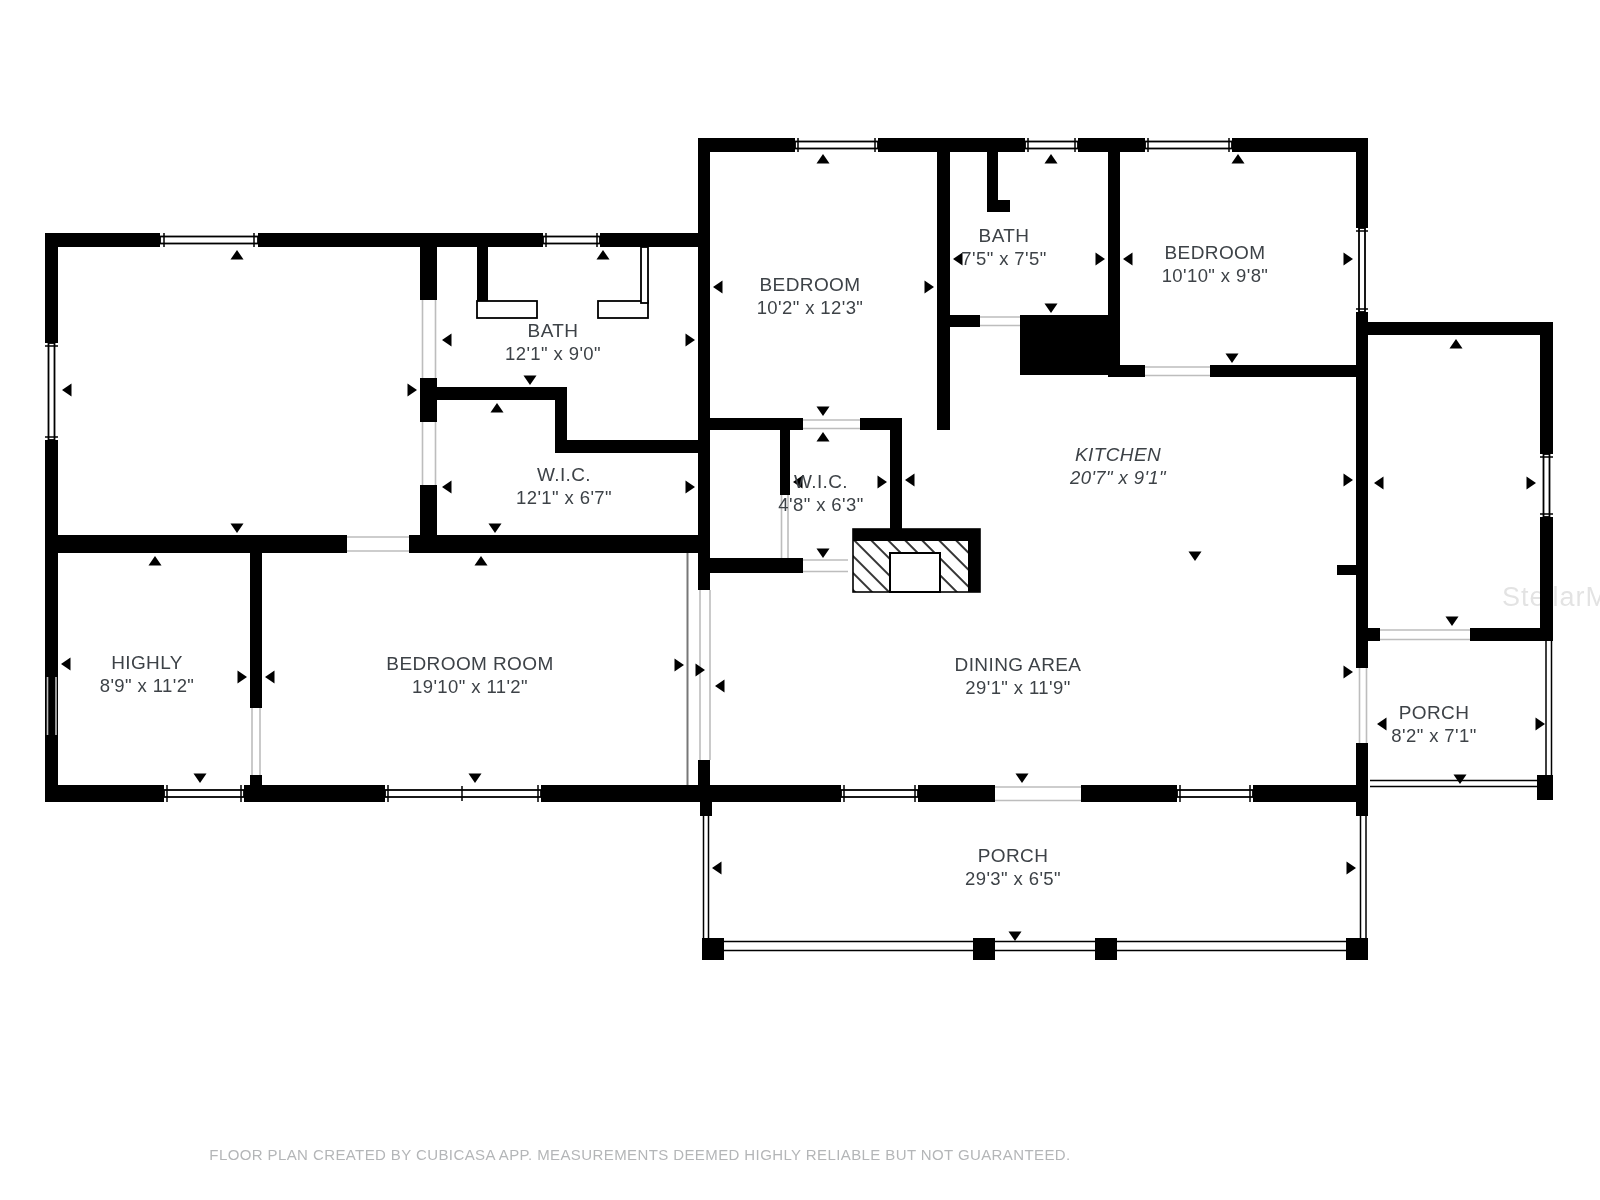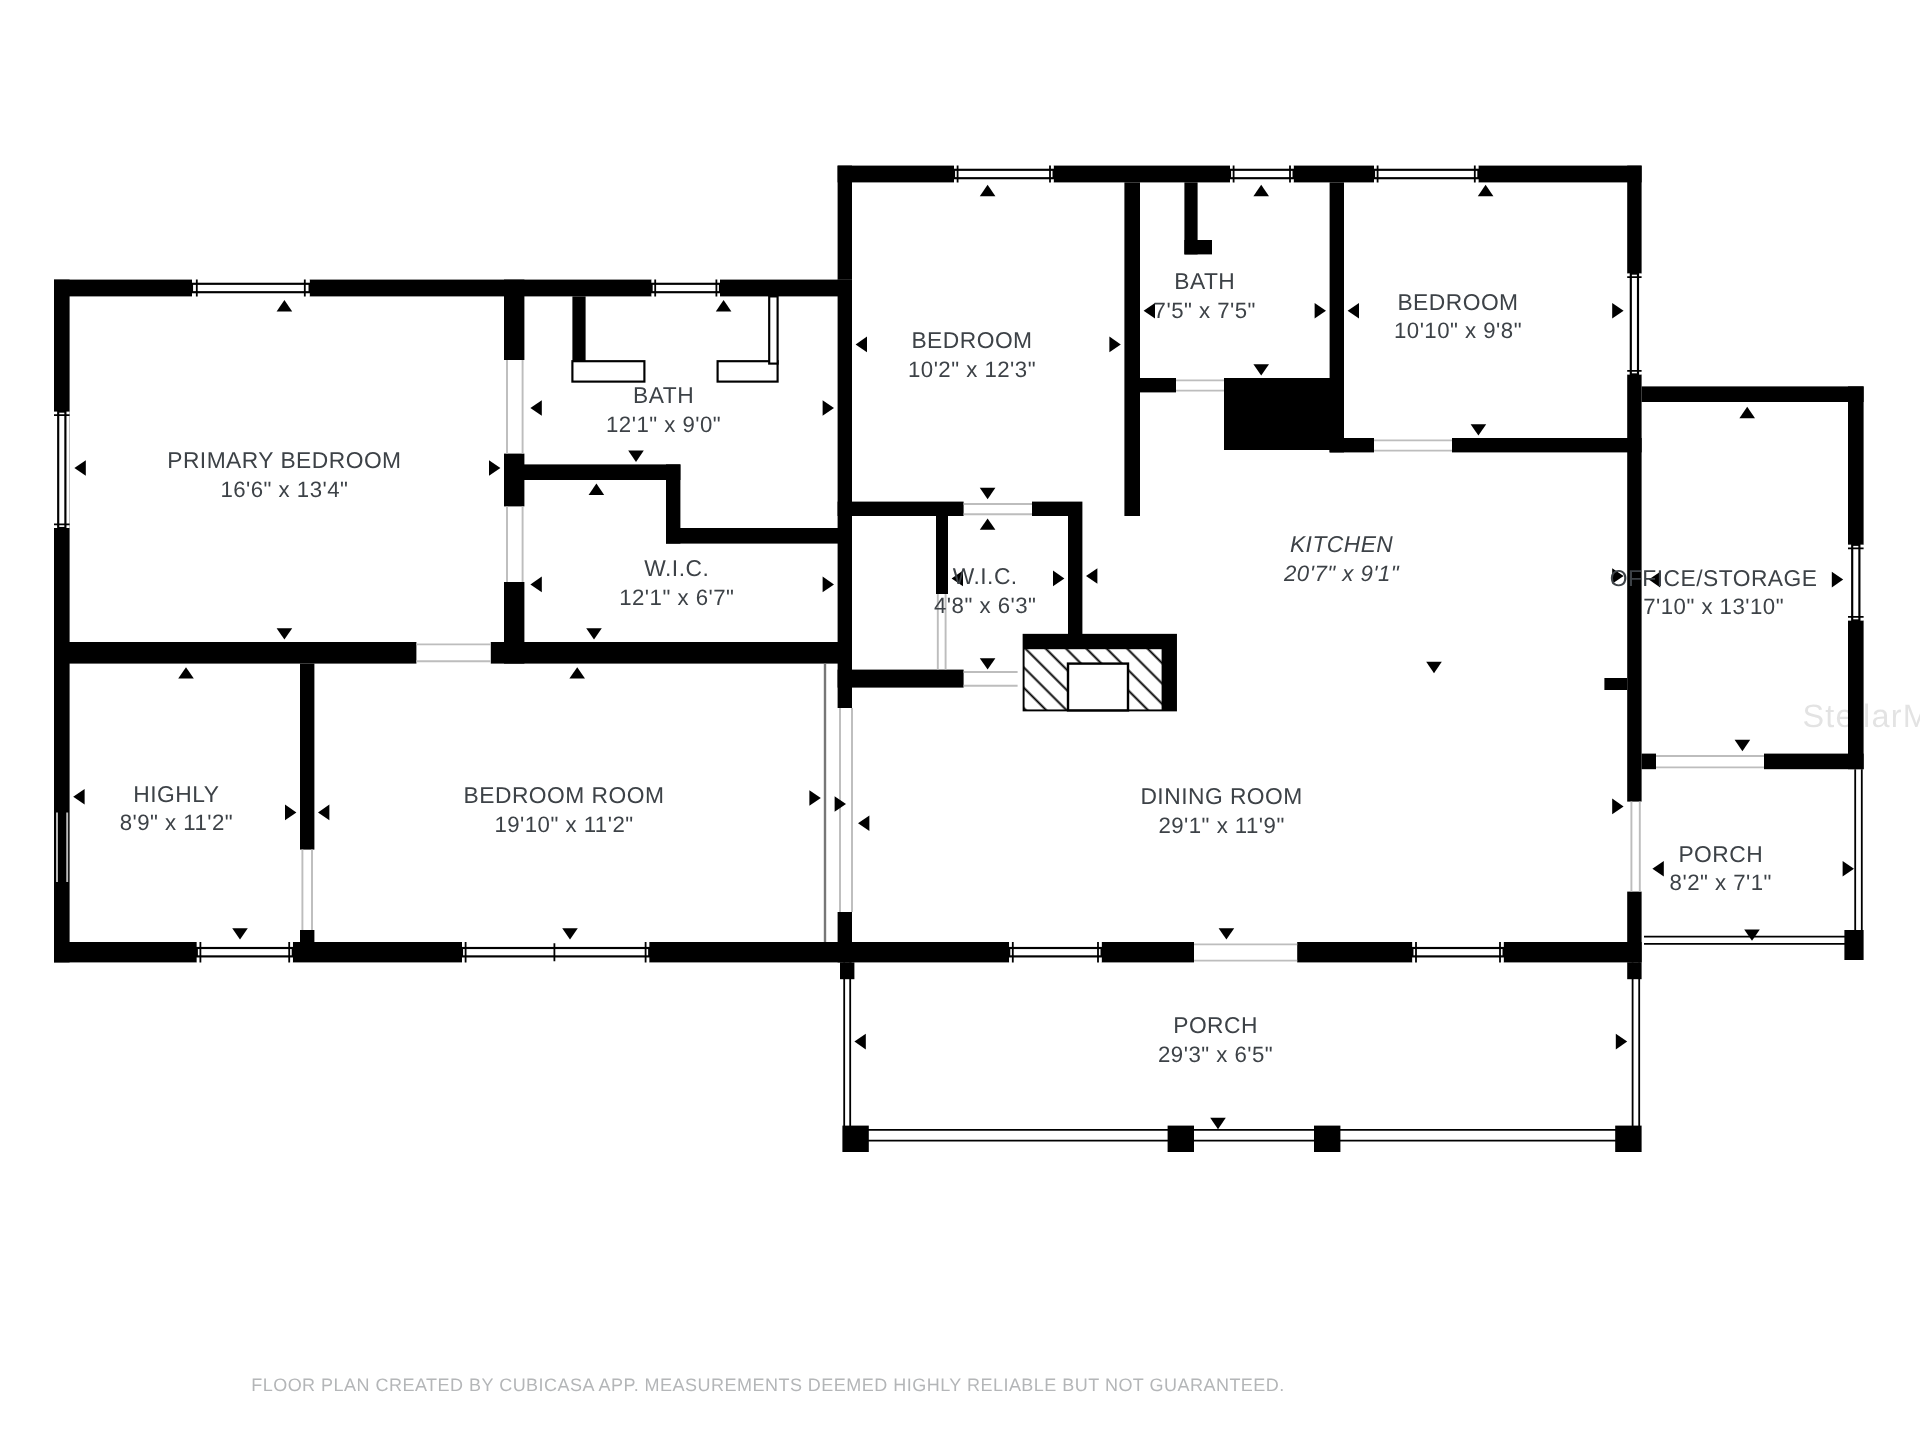--- a/index.html
+++ b/index.html
@@ -264,24 +264,20 @@
       <use href="#tri" transform="translate(1536,483) rotate(90)"></use>
       <use href="#tri" transform="translate(1377,724) rotate(-90)"></use>
       <use href="#tri" transform="translate(1545,724) rotate(90)"></use>
       <use href="#tri" transform="translate(1460,784) rotate(180)"></use>
       <use href="#tri" transform="translate(712,868) rotate(-90)"></use>
       <use href="#tri" transform="translate(1356,868) rotate(90)"></use>
       <use href="#tri" transform="translate(1015,941) rotate(180)"></use>
     </g>
   </svg>
 
-  <div class="room-label" style="left:237px;top:373px;">
-    <span style="display:block">PRIMARY BEDROOM</span>
-    <span style="display:block" class="dims">16'6" x 13'4"</span>
-  </div>
   <div class="room-label" style="left:553px;top:319px;">
     <span style="display:block">BATH</span>
     <span style="display:block" class="dims">12'1" x 9'0"</span>
   </div>
   <div class="room-label" style="left:564px;top:463px;">
     <span style="display:block">W.I.C.</span>
     <span style="display:block" class="dims">12'1" x 6'7"</span>
   </div>
   <div class="room-label" style="left:147px;top:651px;">
     <span style="display:block">HIGHLY</span>
@@ -305,26 +301,22 @@
   </div>
   <div class="room-label" style="left:821px;top:470px;">
     <span style="display:block">W.I.C.</span>
     <span style="display:block" class="dims">4'8" x 6'3"</span>
   </div>
   <div class="room-label" style="left:1118px;top:443px;font-style:italic;">
     <span style="display:block">KITCHEN</span>
     <span style="display:block" class="dims">20'7" x 9'1"</span>
   </div>
   <div class="room-label" style="left:1018px;top:653px;">
-    <span style="display:block">DINING ROOM</span>
+    <span style="display:block">DINING AREA</span>
     <span style="display:block" class="dims">29'1" x 11'9"</span>
-  </div>
-  <div class="room-label" style="left:1428px;top:471px;">
-    <span style="display:block">OFFICE/STORAGE</span>
-    <span style="display:block" class="dims">7'10" x 13'10"</span>
   </div>
   <div class="room-label" style="left:1434px;top:701px;">
     <span style="display:block">PORCH</span>
     <span style="display:block" class="dims">8'2" x 7'1"</span>
   </div>
   <div class="room-label" style="left:1013px;top:844px;">
     <span style="display:block">PORCH</span>
     <span style="display:block" class="dims">29'3" x 6'5"</span>
   </div>
 

